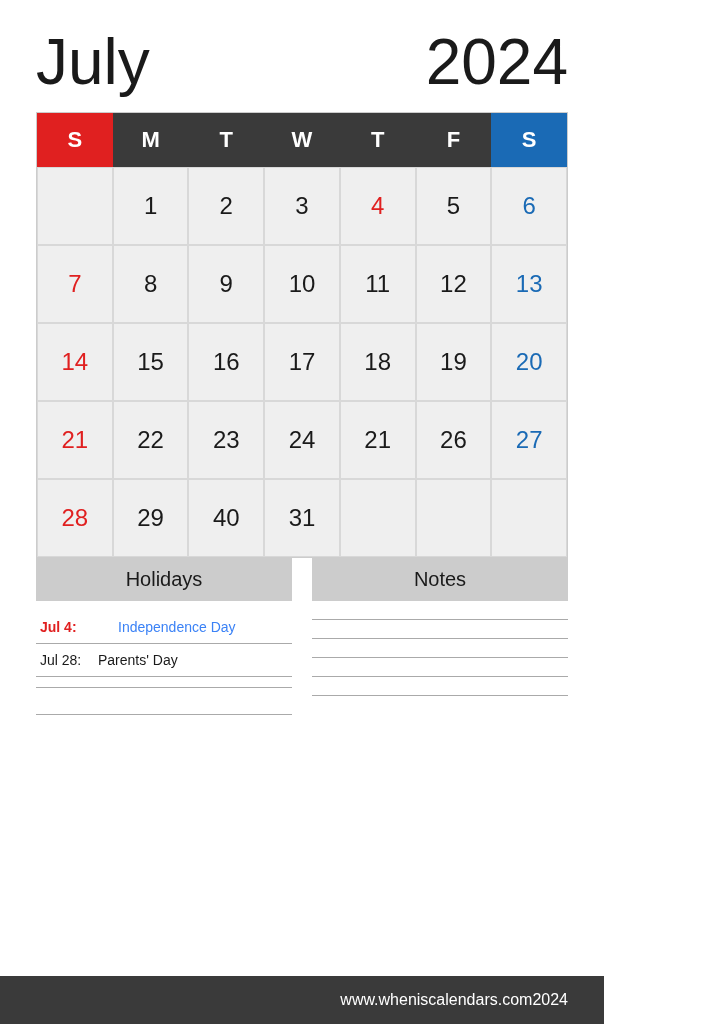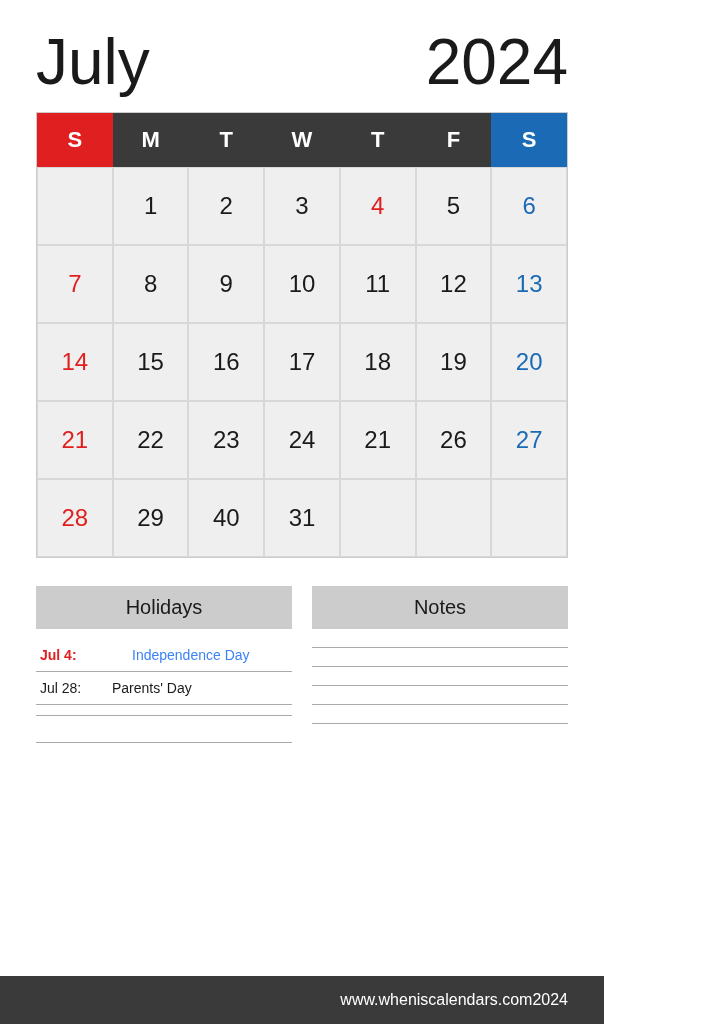--- a/index.html
+++ b/index.html
@@ -100,21 +100,20 @@
     }
 
     .cal-cell.holiday {
       color: #e02020;
     }
 
     
     .bottom-section {
       display: flex;
       gap: 20px;
-      margin-top: 28px;
       padding-bottom: 60px;
     }
 
     .holidays-section, .notes-section {
       flex: 1;
     }
 
     .section-header {
       background: #cccccc;
       text-align: center;
@@ -123,21 +122,21 @@
       font-weight: 400;
       color: #1a1a1a;
       margin-bottom: 10px;
     }
 
     .holiday-item {
       border-bottom: 1px solid #aaaaaa;
       padding: 8px 4px;
       font-size: 14px;
       display: flex;
-      gap: 24px;
+      gap: 10px;
     }
 
     .holiday-date {
       color: #e02020;
       font-weight: 700;
       min-width: 48px;
     }
 
     .holiday-name {
       color: #3b82f6;

